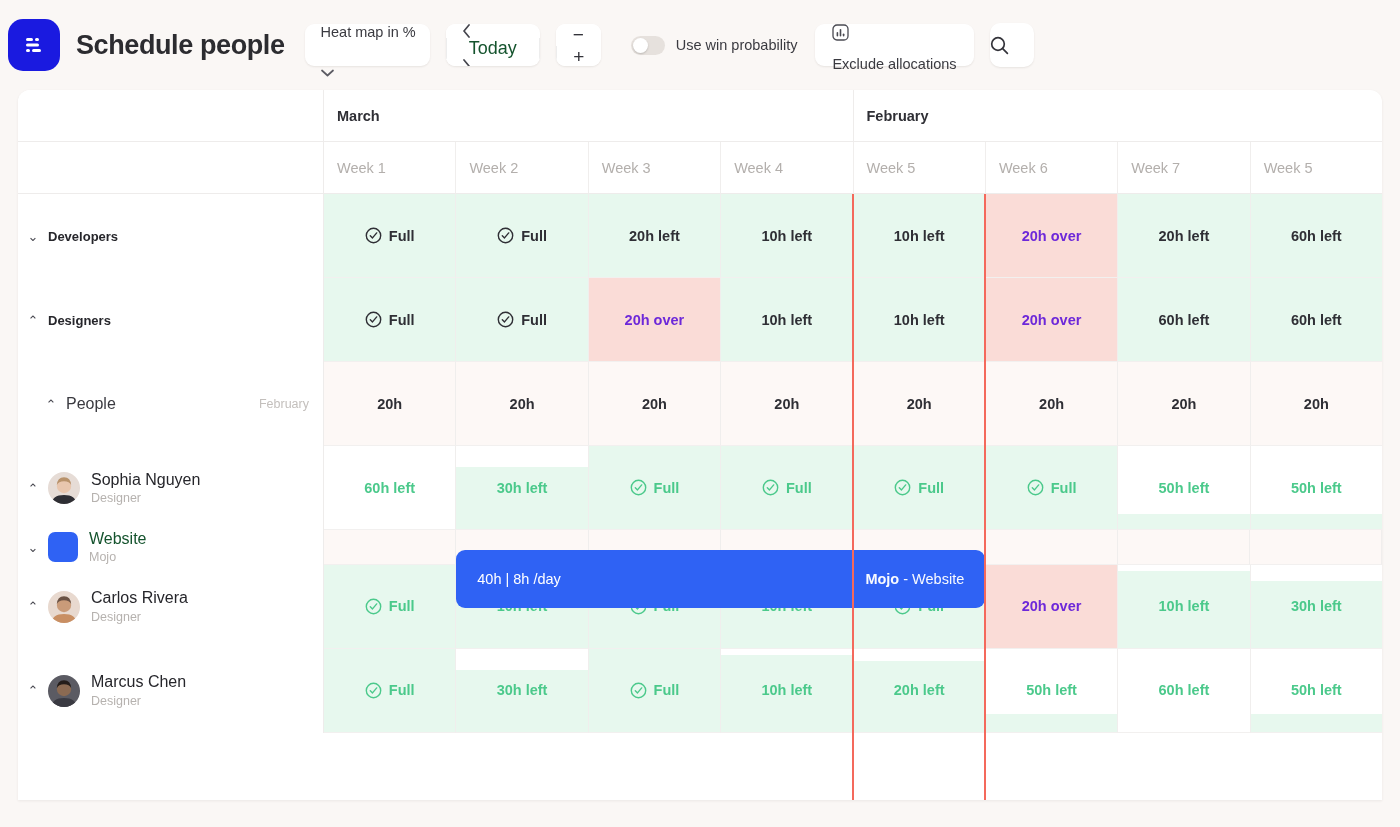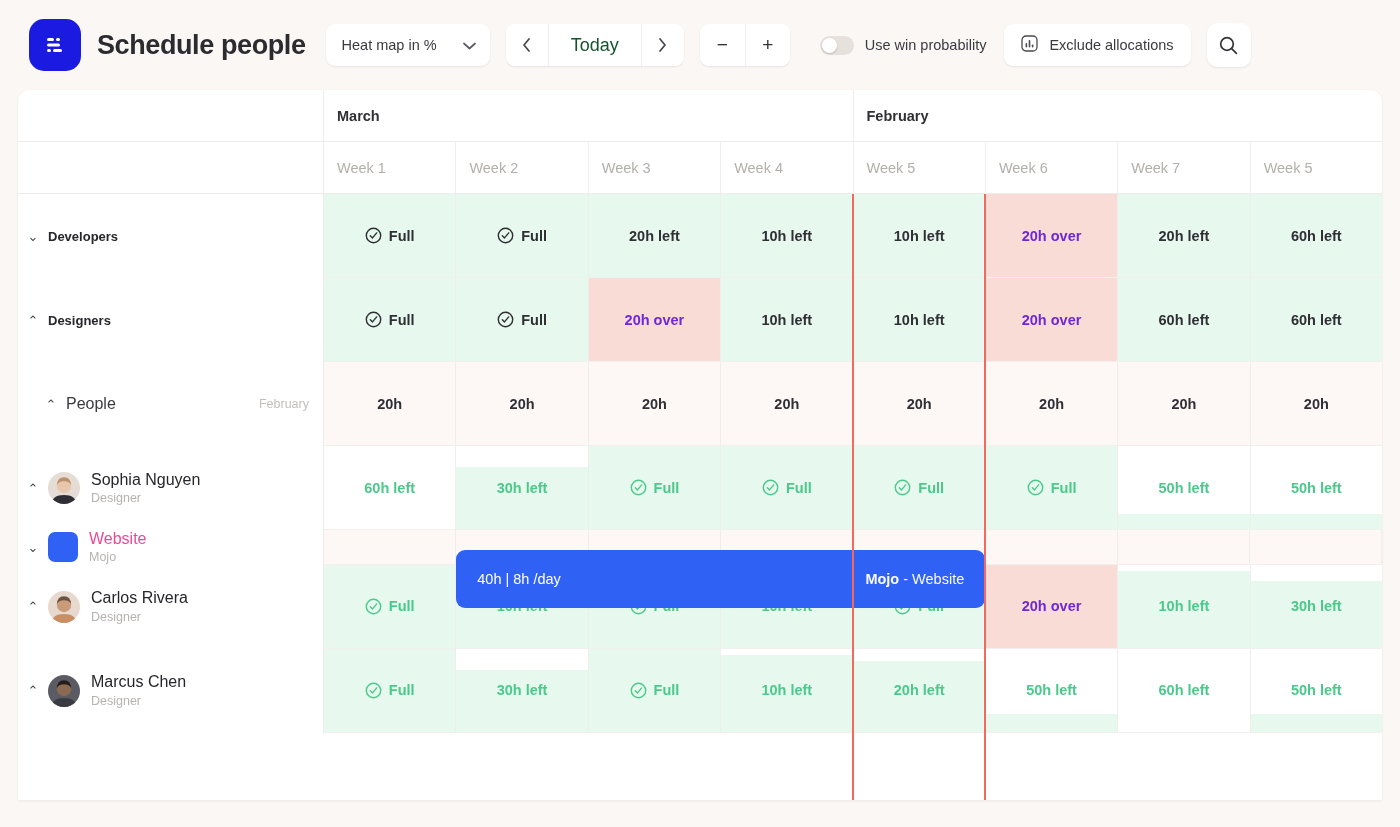--- a/index.html
+++ b/index.html
@@ -8,21 +8,21 @@
     background: #faf7f5;
     font-family: "Liberation Sans", sans-serif;
     overflow: hidden;
   }
 
   
   .header {
     height: 90px;
     display: flex;
     align-items: center;
-    padding: 0 29px;
+    padding: 0 8px;
     gap: 16px;
   }
   .logo {
     width: 52px; height: 52px;
     border-radius: 15px;
     background: #1a1ae0;
     display: flex; align-items: center; justify-content: center;
     flex: none;
   }
   .logo svg { display: block; }
@@ -33,22 +33,22 @@
     letter-spacing: -0.4px;
     margin-right: 4px;
     white-space: nowrap;
   }
 
   .pill {
     background: #ffffff;
     border-radius: 9px;
     box-shadow: 0 1px 2px rgba(40,30,25,.09);
     display: flex;
-    align-items: center;
     height: 42px;
+    flex-direction: column;
   }
   .select-pill {
     padding: 0 14px 0 16px;
     gap: 26px;
     cursor: pointer;
   }
   .select-pill .sel-label {
     font-size: 14.5px; color: #3a3a40;
   }
   .chev { color: #5b5b63; font-size: 13px; line-height: 1; }
@@ -194,21 +194,21 @@
     overflow: hidden; position: relative;
   }
   .person-text { line-height: 1.15; }
   .person-name { font-size: 16px; color: #26262b; }
   .person-role { font-size: 12.5px; color: #b6b2af; margin-top: 2px; }
 
   .proj-swatch {
     width: 30px; height: 30px; border-radius: 7px;
     background: #2f62f4; flex: none; margin-right: 11px;
   }
-  .proj-name { font-size: 16px; color: #ec4899; }
+  .proj-name { font-size: 16px; color: #14532d; }
   .proj-sub  { font-size: 12.5px; color: #b6b2af; margin-top: 2px; }
 
   .name-indent { padding-left: 18px; }
   .alloc-bar {
     position: absolute;
     top: 20px; height: 58px;
     background: #2f62f4;
     border-radius: 9px;
     display: flex; align-items: center;
     padding: 0 21px;

